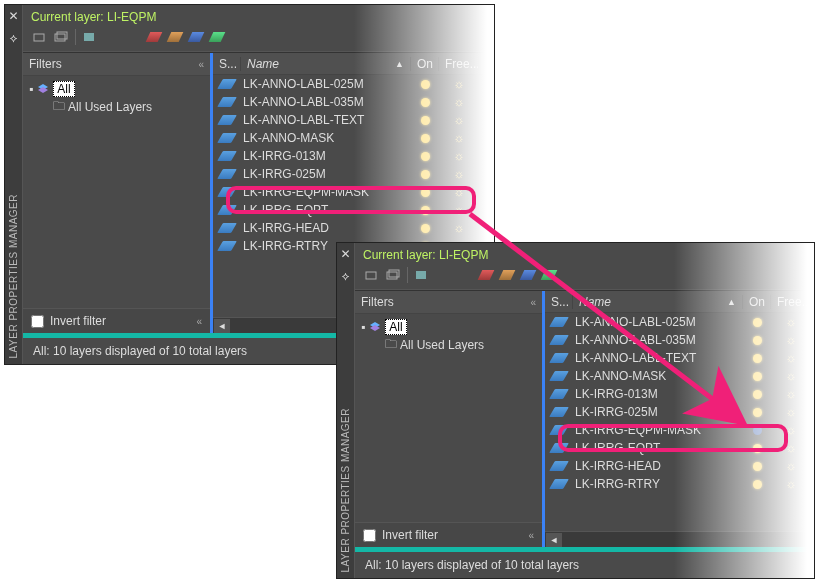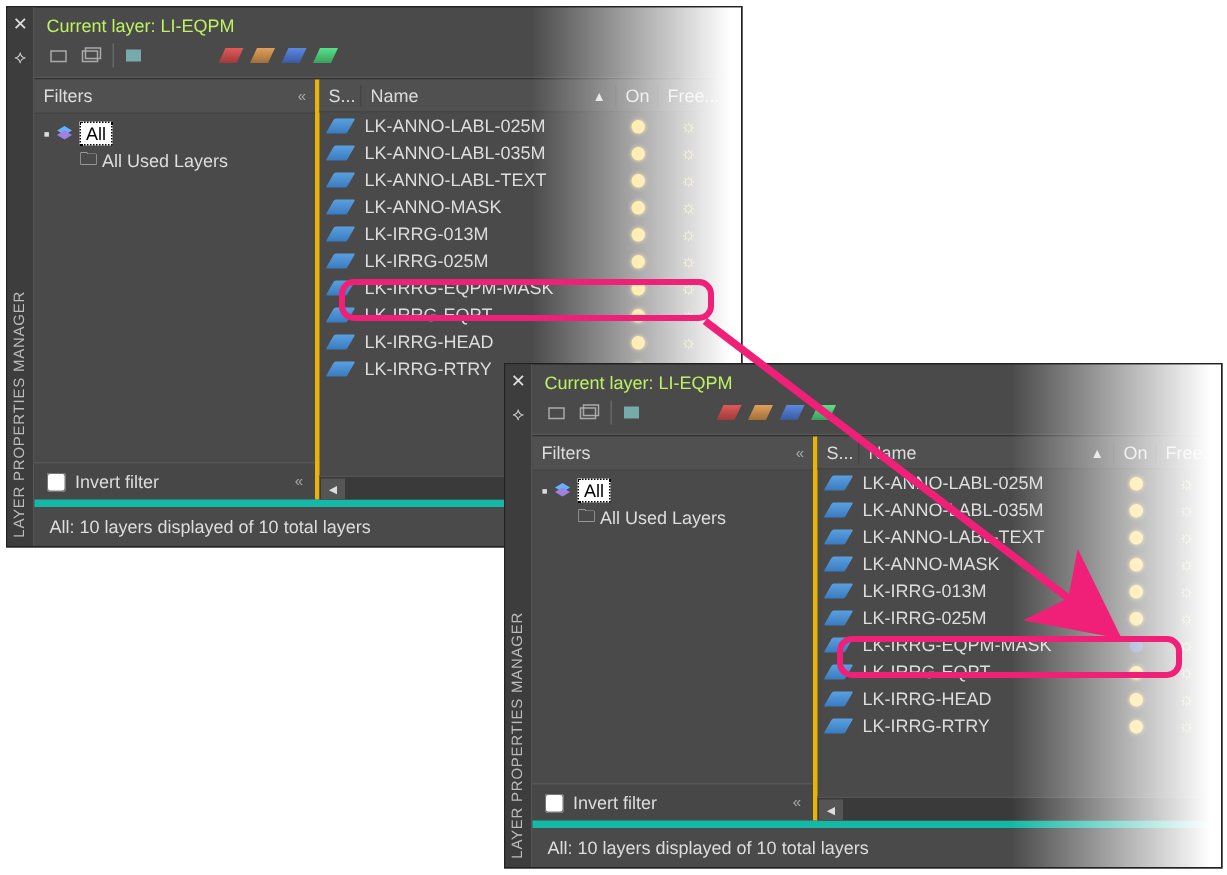--- a/index.html
+++ b/index.html
@@ -71,21 +71,21 @@
   .tb-sep { width: 1px; height: 16px; background: #666; margin: 0 2px; }
   .tb-spacer { width: 40px; }
   .body {
     flex: 1;
     display: flex;
     border-top: 1px solid #333;
     min-height: 0;
   }
   .filters {
     width: 190px;
-    border-right: 3px solid #eab308;
+    border-right: 3px solid #3b82f6;
     display: flex;
     flex-direction: column;
   }
   .filters-hdr {
     display: flex;
     align-items: center;
     justify-content: space-between;
     padding: 4px 6px;
     background: #505050;
     border-bottom: 1px solid #444;
@@ -137,21 +137,21 @@
     border-bottom: 1px solid #444;
     height: 22px;
   }
   .col {
     padding: 0 6px;
     border-right: 1px solid #444;
     overflow: hidden;
     white-space: nowrap;
   }
   .col-s { width: 28px; }
-  .col-name { width: 170px; display: flex; align-items: center; justify-content: space-between; }
+  .col-name { width: 170px; display: flex; align-items: center; justify-content: space-between; font-style: italic; }
   .col-on { width: 28px; text-align: center; }
   .col-fr { width: 40px; }
   .list-rows {
     flex: 1;
     overflow: hidden;
   }
   .row {
     display: flex;
     align-items: center;
     height: 18px;

